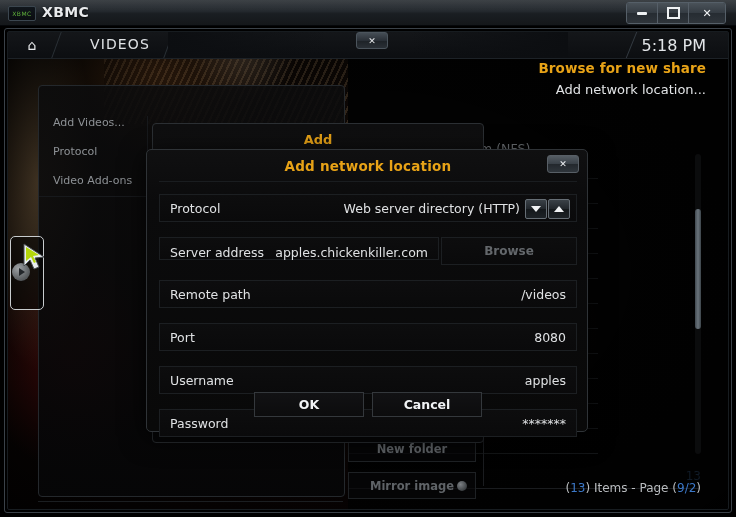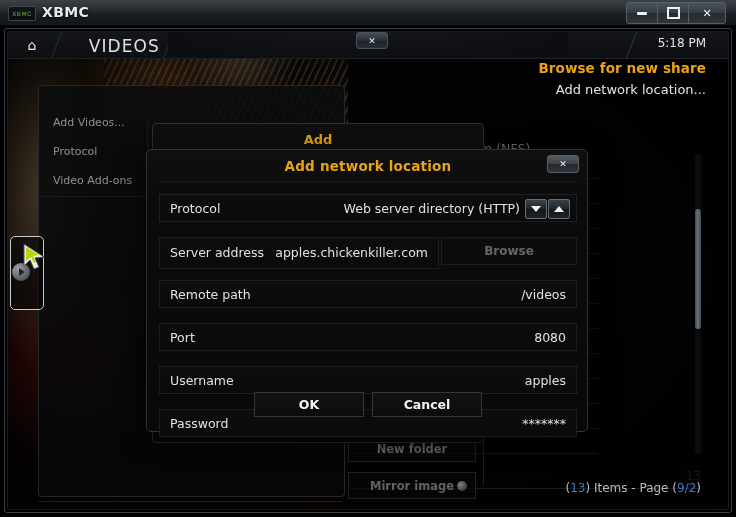--- a/index.html
+++ b/index.html
@@ -188,35 +188,35 @@
   .nav-sep {
     position: absolute;
     top: 0; width: 1px; height: 26px;
     background: #2a3036;
     transform: skewX(-20deg);
   }
   .breadcrumb-label {
     position: absolute;
     left: 72px; top: 4px;
     width: 80px;
-    text-align: right;
-    font-size: 17px;
+    text-align: center;
+    font-size: 14px;
     color: #dfe2e5;
     letter-spacing: 1.1px;
   }
   .topbar-fade {
     position: absolute;
     left: 160px; top: 0; width: 400px; height: 26px;
     background: linear-gradient(to right, rgba(12,14,17,1), rgba(12,14,17,0) 40%, rgba(12,14,17,0) 60%, rgba(12,14,17,1));
     pointer-events: none;
   }
   .clock {
     position: absolute;
     right: 22px; top: 4px;
-    font-size: 12px;
+    font-size: 16px;
     color: #e3e6e9;
   }
   .clock-notch {
     position: absolute;
     right: 96px; top: 0;
     width: 1px; height: 26px;
     background: #343b42;
     transform: skewX(-22deg);
   }
 
@@ -508,21 +508,21 @@
   }
   
   .row-server {
     border: none;
     background: none;
     display: block;
   }
   .server-field {
     position: absolute;
     left: 0; top: 0;
-    width: 280px; height: 32px;
+    width: 280px; height: 23px;
     border: 1px solid #1c1f22;
     box-sizing: border-box;
     background: linear-gradient(to bottom, #0d0d0e, #0a0a0b);
   }
   .browse-btn {
     position: absolute;
     left: 282px; top: 0;
     width: 136px; height: 28px;
     border: 1px solid #1c1f22;
     box-sizing: border-box;

